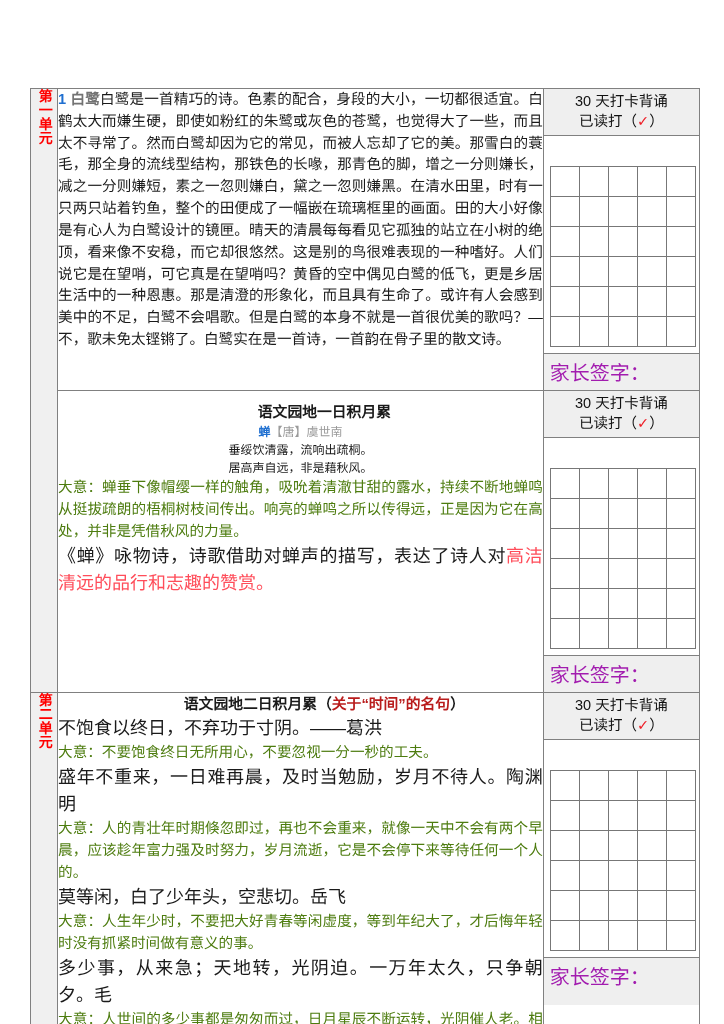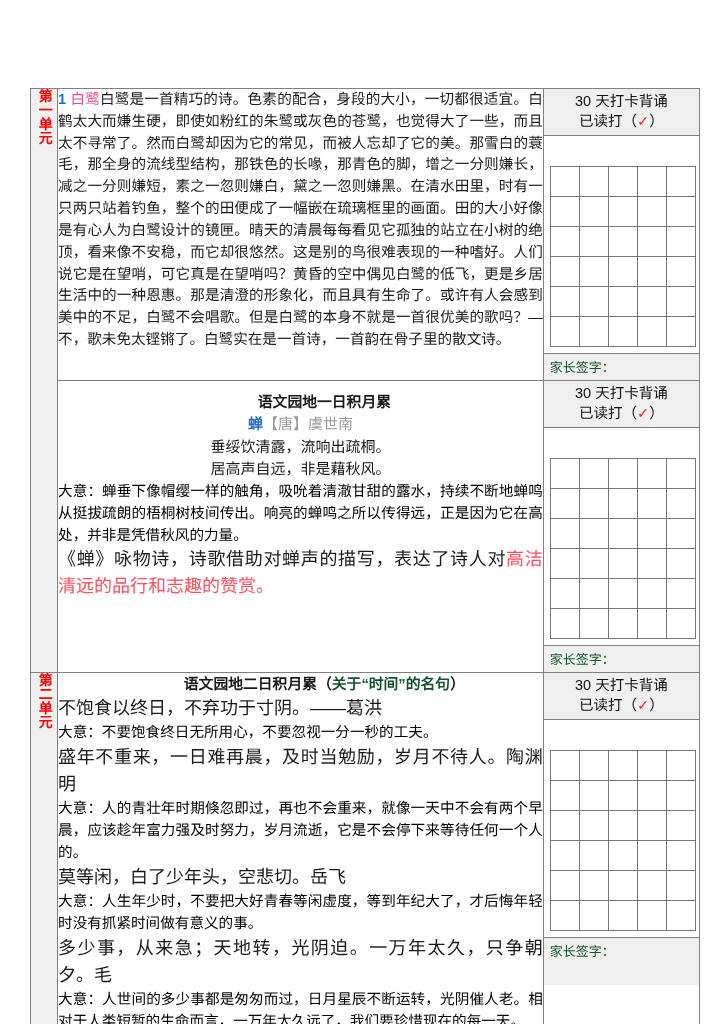--- a/index.html
+++ b/index.html
@@ -87,53 +87,53 @@
     color: #1a1a1a;
     text-align: justify;
     text-justify: inter-ideograph;
     word-break: break-all;
   }
   .lesson-no {
     color: #1f6fd0;
     font-weight: bold;
   }
   .lesson-title {
-    color: #ec4899;
-    font-weight: normal;
+    color: #737373;
+    font-weight: bold;
   }
 
   
   .blk {
-    font-size: 15px;
+    font-size: 12px;
     line-height: 1.5;
     color: #1a1a1a;
   }
   .blk-center { text-align: center; }
   .blk-heading {
     font-weight: bold;
     text-align: center;
     font-size: 14.8px;
     padding-left: 48px;
   }
   .poem-title {
     color: #1f6fd0;
     font-weight: bold;
   }
   .poem-author {
     color: #9a9a9a;
   }
   .hl-blue {
-    color: #14532d;
+    color: #b91c1c;
     font-weight: bold;
   }
   .red {
     color: #ff4d5a;
   }
   .para-red {
-    color: #000000;
+    color: #4d7c0f;
     font-size: 14.6px;
     line-height: 1.5;
     text-align: justify;
     text-justify: inter-ideograph;
     word-break: break-all;
   }
   .para-black {
     color: #1a1a1a;
     font-size: 18px;
     line-height: 1.5;
@@ -177,22 +177,22 @@
   }
   .grid30 td {
     border: 1px solid #777777;
     width: 28px;
     height: 29px;
     padding: 0;
   }
   .track-sign {
     background: #efefef;
     border-top: 1px solid #808080;
-    font-size: 13px;
-    color: #14532d;
+    font-size: 20px;
+    color: #a21caf;
     padding: 3px 4px 4px 6px;
     white-space: nowrap;
   }
   .sign-tall { min-height: 40px; }
 </style>
 </head>
 <body>
 
 <div class="page">
 

